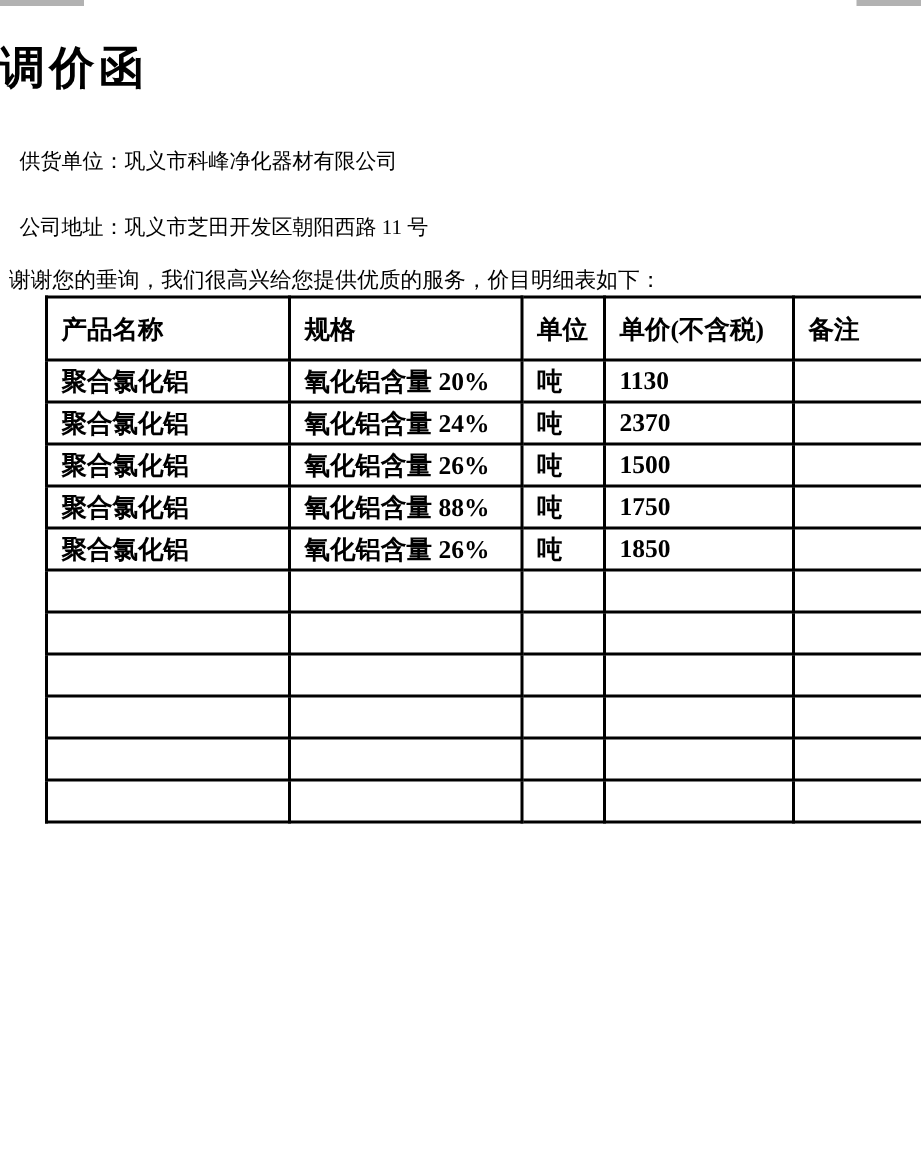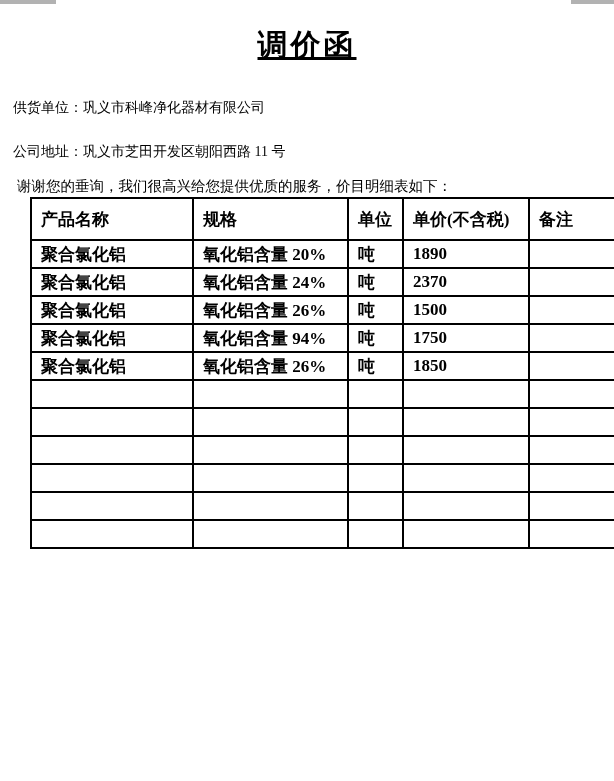--- a/index.html
+++ b/index.html
@@ -16,38 +16,37 @@
     position: absolute; top: 0; height: 4px;
     background: #b2b2b2;
   }
   .corner-strip.left  { left: 0;  width: 56px; }
   .corner-strip.right { right: 0; width: 43px; }
 
   .doc-title {
     position: absolute;
     top: 25px; left: 0; width: 100%;
     margin: 0;
-    text-align: center;
+    text-align: left;
     font-size: 30px;
     font-weight: bold;
     letter-spacing: 3px;
-    text-decoration: underline;
   }
   .info-line {
     position: absolute;
     left: 13px;
     font-size: 14px;
     font-weight: normal;
     white-space: nowrap;
   }
   .supplier-line { top: 99px; }
   .address-line  { top: 143px; }
   .intro-line {
     position: absolute;
-    left: 17px; top: 177px;
+    left: 6px; top: 177px;
     font-size: 14.5px;
     font-weight: normal;
     white-space: nowrap;
   }
 
   table.price-table {
     position: absolute;
     top: 197px; left: 10px;
     width: 600px;
     border-collapse: collapse;
@@ -96,40 +95,40 @@
         <th>单位</th>
         <th>单价(不含税)</th>
         <th>备注</th>
       </tr>
     </thead>
     <tbody>
       <tr>
         <td>聚合氯化铝</td>
         <td>氧化铝含量 20%</td>
         <td>吨</td>
-        <td>1890</td>
+        <td>1130</td>
         <td></td>
       </tr>
       <tr>
         <td>聚合氯化铝</td>
         <td>氧化铝含量 24%</td>
         <td>吨</td>
         <td>2370</td>
         <td></td>
       </tr>
       <tr>
         <td>聚合氯化铝</td>
         <td>氧化铝含量 26%</td>
         <td>吨</td>
         <td>1500</td>
         <td></td>
       </tr>
       <tr>
         <td>聚合氯化铝</td>
-        <td>氧化铝含量 94%</td>
+        <td>氧化铝含量 88%</td>
         <td>吨</td>
         <td>1750</td>
         <td></td>
       </tr>
       <tr>
         <td>聚合氯化铝</td>
         <td>氧化铝含量 26%</td>
         <td>吨</td>
         <td>1850</td>
         <td></td>

